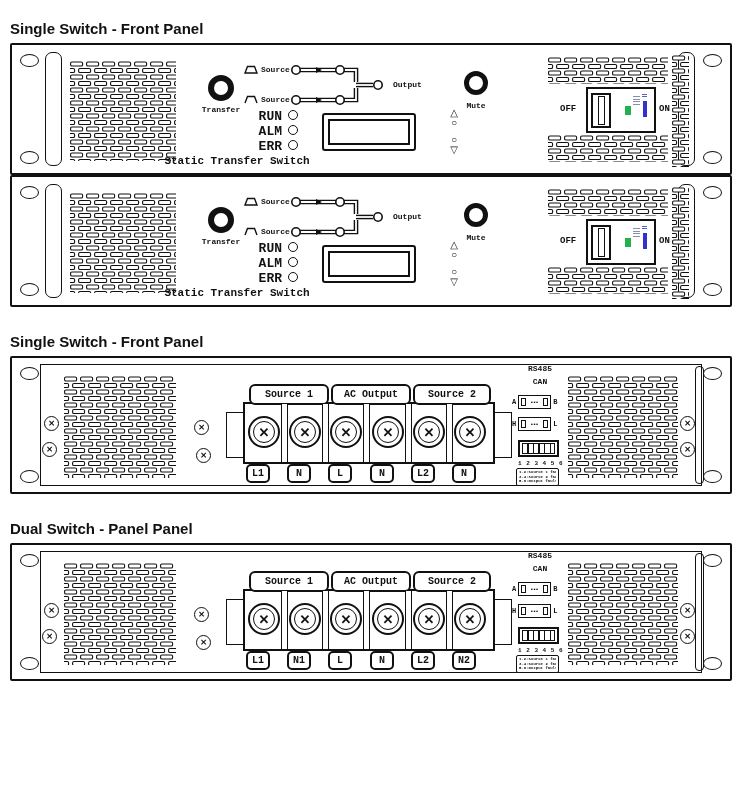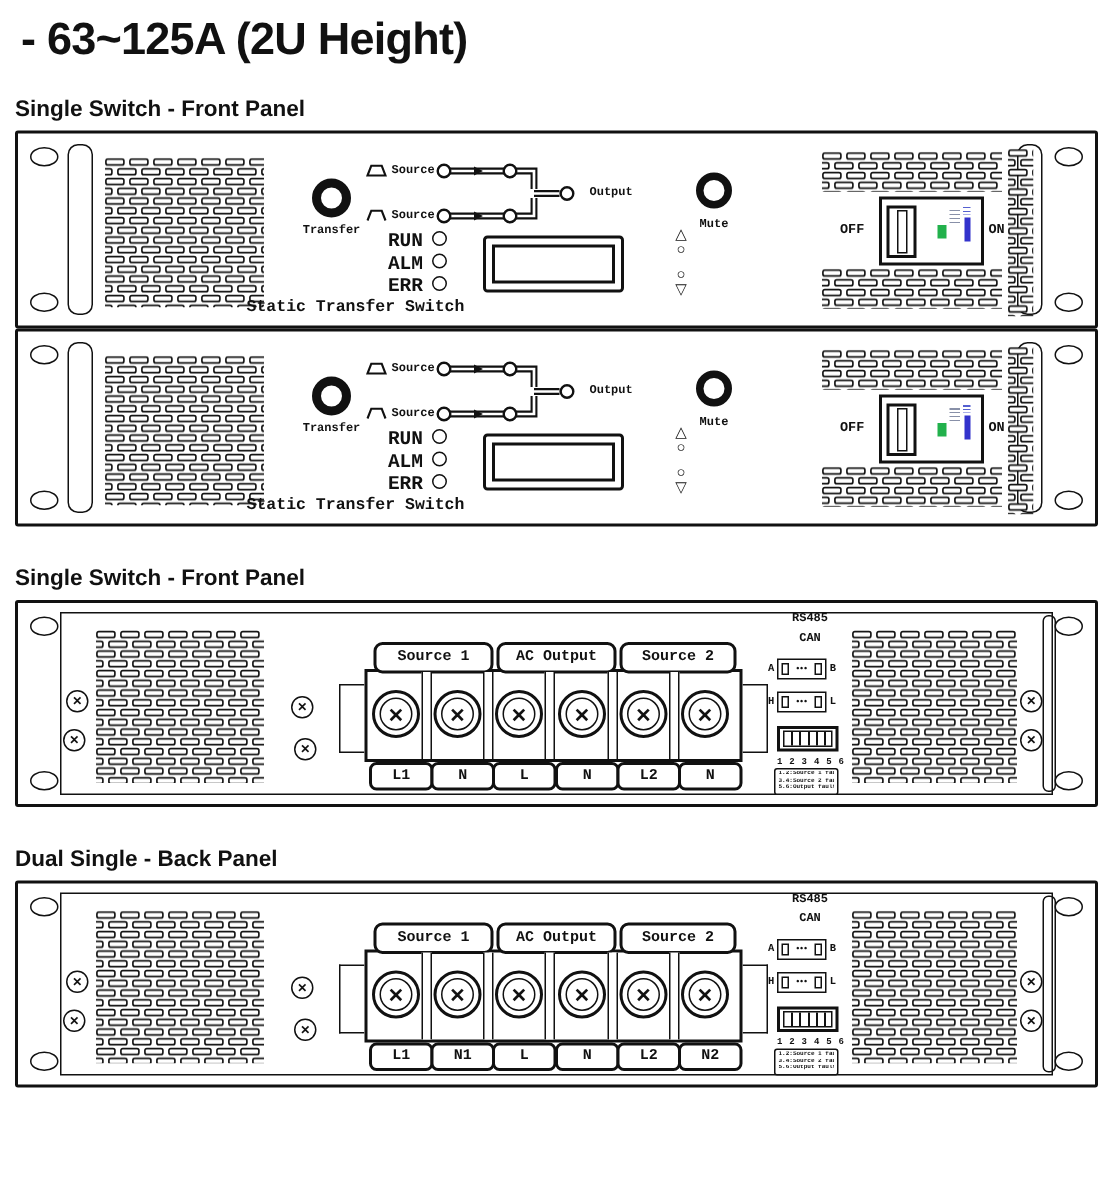--- a/index.html
+++ b/index.html
@@ -25,21 +25,21 @@
 .glyph{width:12px;text-align:center;font-size:10px;line-height:9px}
 .screw{width:15px;height:15px;border:1.6px solid #111;border-radius:50%;display:flex;align-items:center;justify-content:center;background:#fff}
 .screw i{font-style:normal;font-weight:700;font-size:8px;line-height:8px}
 .bface{left:28px;right:28px;top:6px;bottom:6px;border:1.8px solid #111}
 .tout{left:231px;top:44px;width:252px;height:62px;border:2px solid #111;background:#fff}
 .thead{top:26px;height:21px;border:2px solid #111;border-radius:6px;background:#fff;display:flex;align-items:center;justify-content:center;font-family:"Liberation Mono",monospace;font-weight:700;font-size:10px}
 .tsep{top:46px;height:58px;width:7px;background:#fff;border-left:1.8px solid #111;border-right:1.8px solid #111}
 .tscrew{width:32px;height:32px;border:2px solid #111;border-radius:50%;background:#fff;display:flex;align-items:center;justify-content:center}
 .tscrew::before{content:"";position:absolute;inset:3px;border:1.8px solid #111;border-radius:50%}
 .tscrew i{font-style:normal;font-weight:700;font-size:13px;z-index:1}
-.tlab{top:106px;width:43px;height:19px;border:2px solid #111;border-radius:5px;background:#fff;display:flex;align-items:center;justify-content:center;font-family:"Liberation Mono",monospace;font-weight:700;font-size:10px}
+.tlab{top:106px;width:24px;height:19px;border:2px solid #111;border-radius:5px;background:#fff;display:flex;align-items:center;justify-content:center;font-family:"Liberation Mono",monospace;font-weight:700;font-size:10px}
 .brk{top:54px;width:17px;height:46px;border:1.8px solid #111}
 .brk.l{border-right:none}.brk.r{border-left:none}
 .crow{display:flex;align-items:center;gap:2px}
 .clet{font-family:"Liberation Mono",monospace;font-weight:700;font-size:7px}
 .conn{width:33px;height:14px;border:1.8px solid #111;background:#fff;display:flex;align-items:center;justify-content:space-between;padding:0 2px}
 .conn i{font-style:normal}
 .ce{width:5px;height:8px;border:1.4px solid #111}
 .cm{font-size:6px;font-weight:700;line-height:6px;letter-spacing:.5px}
 .dip{width:41px;height:17px;border:2px solid #111;background:#fff;display:flex;align-items:center;justify-content:center}
 .dipin{width:33px;height:11px;border:1px solid #111;background:repeating-linear-gradient(90deg,#fff 0 4.2px,#111 4.2px 5.6px)}
@@ -61,21 +61,20 @@
 <defs>
 <pattern id="brick" width="16" height="13" patternUnits="userSpaceOnUse">
 <rect x="0.6" y="1" width="12" height="4" rx="1.3" fill="#fff" stroke="#111" stroke-width="1.1"></rect>
 <rect x="-7.4" y="7.5" width="12" height="4" rx="1.3" fill="#fff" stroke="#111" stroke-width="1.1"></rect>
 <rect x="8.6" y="7.5" width="12" height="4" rx="1.3" fill="#fff" stroke="#111" stroke-width="1.1"></rect>
 </pattern>
 </defs>
 </svg>
 
 <div>
-<h1>- 63~125A (2U Height)</h1>
 <section class="first">
 <h2>Single Switch - Front Panel</h2>
 <div class="panel-slot">
 <div class="panel front">
 <span class="oval tl"></span>
 <span class="oval bl"></span>
 <span class="oval tr"></span>
 <span class="oval br"></span>
 <span class="hbar" style="left:33px"></span>
 <span class="hbar" style="right:35px"></span>
@@ -337,21 +336,21 @@
 <span class="lbl xs" style="left:506px;top:101px;width:42px;text-align:center">1 2 3 4 5 6</span>
 <div class="legend" style="left:504px;top:110px">
 <span>1.2:Source 1 fault</span>
 <span>3.4:Source 2 fault</span>
 <span>5.6:Output fault</span>
 </div>
 </div>
 </div>
 </section>
 <section>
-<h2>Dual Single - Back Panel</h2>
+<h2>Dual Switch - Panel Panel</h2>
 <div class="panel-slot">
 <div class="panel back">
 <span class="bface"></span>
 <span class="oval tl"></span>
 <span class="oval bl"></span>
 <span class="oval tr"></span>
 <span class="oval br"></span>
 <span class="vbar"></span>
 <svg class="vent" style="left:52px;top:18px;width:112px;height:102px">
             <rect width="100%" height="100%" fill="url(#brick)"></rect>

